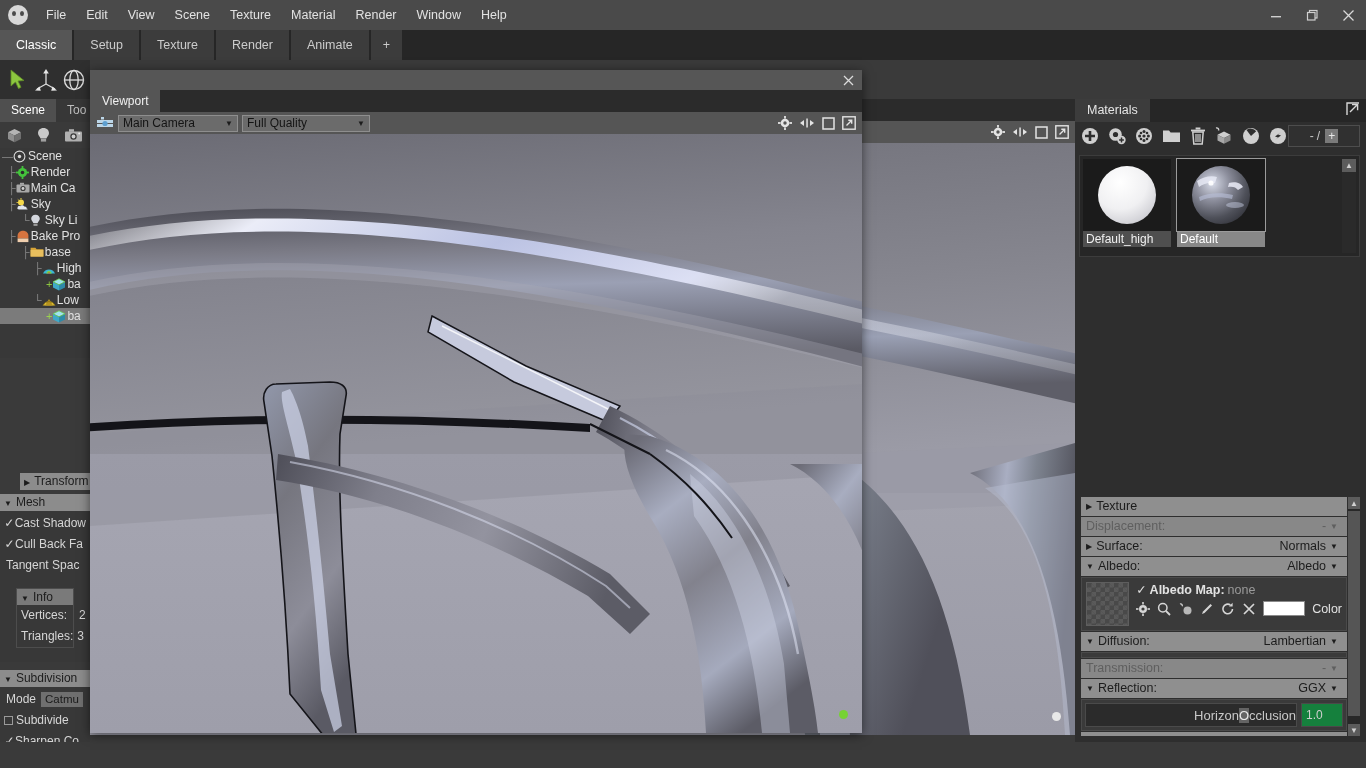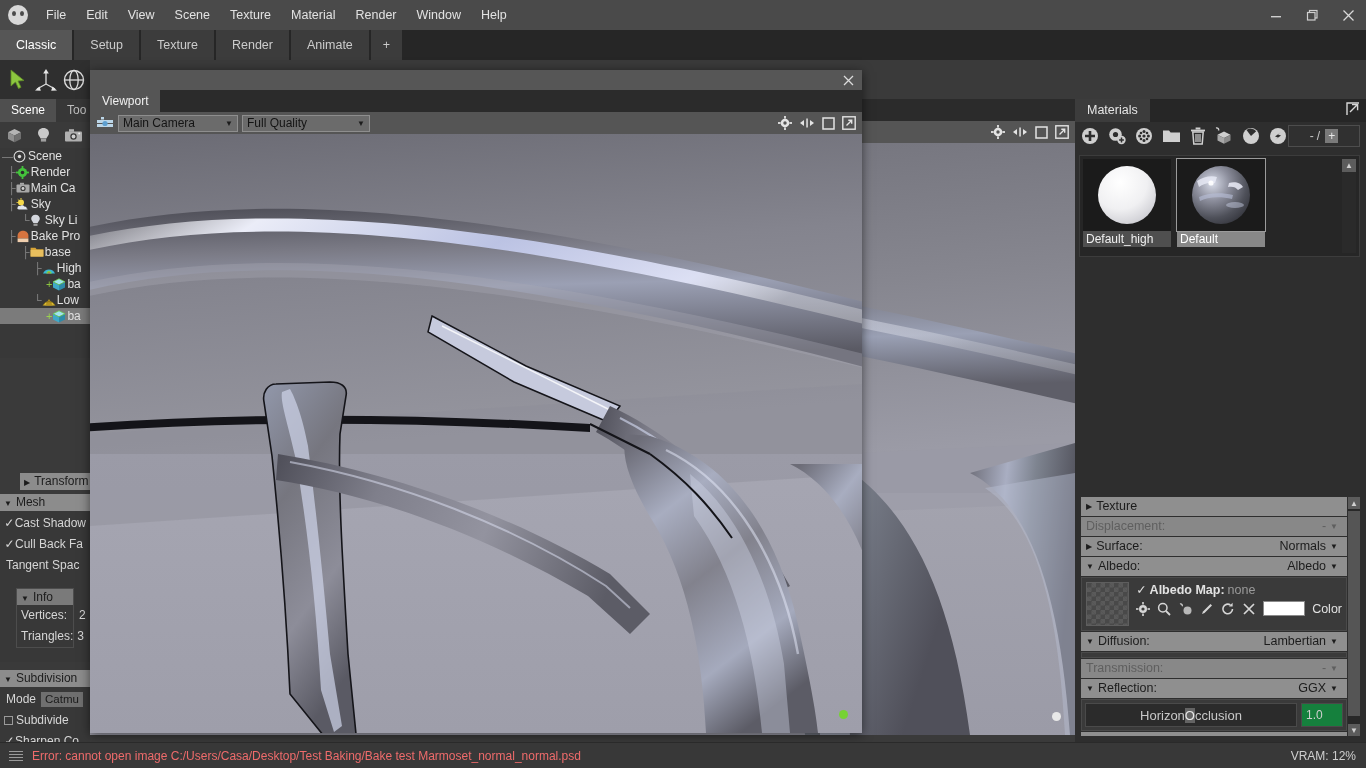--- a/index.html
+++ b/index.html
@@ -192,21 +192,21 @@
       linear-gradient(45deg,#5a5a5a 25%,#494949 25%,#494949 75%,#5a5a5a 75%);
       background-size: 9px 9px; background-position: 0 0, 4.5px 4.5px;
       border:1px solid #5e5e5e; }
   .mapline { font-size:12.5px; color:#e2e2e2; display:flex; align-items:center; gap:3px;}
   .mapline .none { color:#9a9a9a; }
   .iconrow { display:flex; align-items:center; gap:7px; margin-top:4px; }
   .colorchip { width:42px; height:15px; background:#ffffff; border:1px solid #8a8a8a;}
   .sliderrow { display:flex; align-items:center; gap:4px; }
   .slider {
     flex:1; height:24px; background:#2b2b2b; border:1px solid #4a4a4a;
-    display:flex; align-items:center; justify-content:center;
+    display:flex; align-items:center; justify-content:flex-end;
     font-size:13px; color:#c8c8c8;
   }
   .slider .hl { background:#646464; color:#e8e8e8; }
   .numfield {
     width:42px; height:24px; background:#15803d; border:1px solid #4a4a4a;
     display:flex; align-items:center; padding-left:4px; font-size:12px; color:#cfcfcf;
   }
   .rsbar { position:absolute; right:0; top:0; width:12px; bottom:0; background:#282828;}
   .rsthumb { position:absolute; right:0; top:24px; width:12px; height:300px; background:#555; }
 
@@ -1028,24 +1028,14 @@
       </div>
 
       <div class="rsbar">
         <div class="scrollbtn" style="width:12px;height:12px;">▲</div>
         <div class="rsthumb" style="top:14px; height:205px;"></div>
         <div class="scrollbtn" style="width:12px;height:12px;position:absolute;bottom:0;">▼</div>
       </div>
     </div>
   </div>
 
-  <div class="statusbar">
-    <div class="console-icon">
-      <i></i>
-        <i></i>
-        <i></i>
-        <i></i>
-    </div>
-    <div class="errtext">Error: cannot open image C:/Users/Casa/Desktop/Test Baking/Bake test Marmoset_normal_normal.psd</div>
-    <div class="vram">VRAM: 12%</div>
-  </div>
 
 </div>
 
 </body></html>

